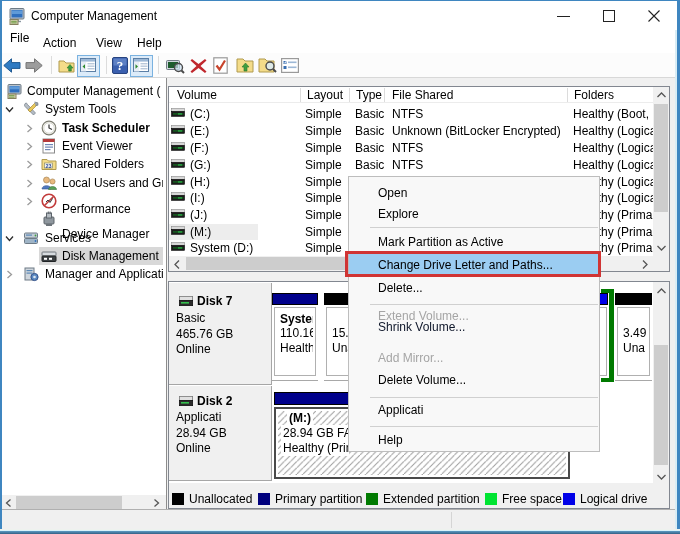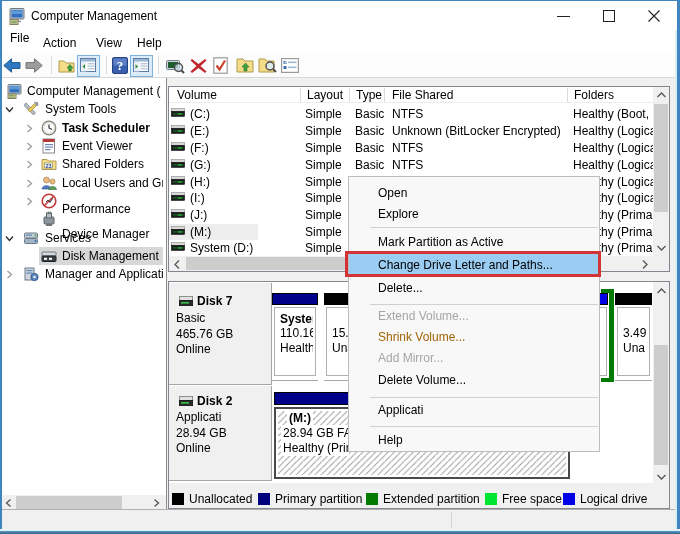--- a/index.html
+++ b/index.html
@@ -423,21 +423,21 @@
 <div class="a" style="left:349px;top:254px;width:250px;height:21px;background:#9bcdf2"></div>
 <div class="a" style="left:345px;top:251px;width:256px;height:26px;border:3px solid #d03434;box-sizing:border-box"></div>
 <div class="t" style="left:378px;top:185px;">Open</div>
 <div class="t" style="left:378px;top:206px;">Explore</div>
 <div class="a" style="left:370px;top:227px;width:228px;height:1px;background:#d0d0d0"></div>
 <div class="t" style="left:378px;top:234px;">Mark Partition as Active</div>
 <div class="t" style="left:378px;top:257px;">Change Drive Letter and Paths...</div>
 <div class="t" style="left:378px;top:280px;">Delete...</div>
 <div class="a" style="left:370px;top:304px;width:228px;height:1px;background:#d0d0d0"></div>
 <div class="t" style="left:378px;top:308px;color:#a5a5a5">Extend Volume...</div>
-<div class="t" style="left:378px;top:329px;color:#a16207">Shrink Volume...</div>
+<div class="t" style="left:378px;top:319px;color:#0f172a">Shrink Volume...</div>
 <div class="t" style="left:378px;top:350px;color:#a5a5a5">Add Mirror...</div>
 <div class="t" style="left:378px;top:372px;">Delete Volume...</div>
 <div class="a" style="left:370px;top:397px;width:228px;height:1px;background:#d0d0d0"></div>
 <div class="t" style="left:378px;top:402px;">Applicati</div>
 <div class="a" style="left:370px;top:426px;width:228px;height:1px;background:#d0d0d0"></div>
 <div class="t" style="left:378px;top:432px;">Help</div>
 <div class="a" style="left:0px;top:0px;width:680px;height:1px;background:#3f86c0"></div>
 <div class="a" style="left:0px;top:0px;width:2px;height:534px;background:#3f86c0"></div>
 <div class="a" style="left:675px;top:30px;width:2px;height:504px;background:#d9edf5"></div>
 <div class="a" style="left:677px;top:0px;width:3px;height:534px;background:#3f86c0"></div>

